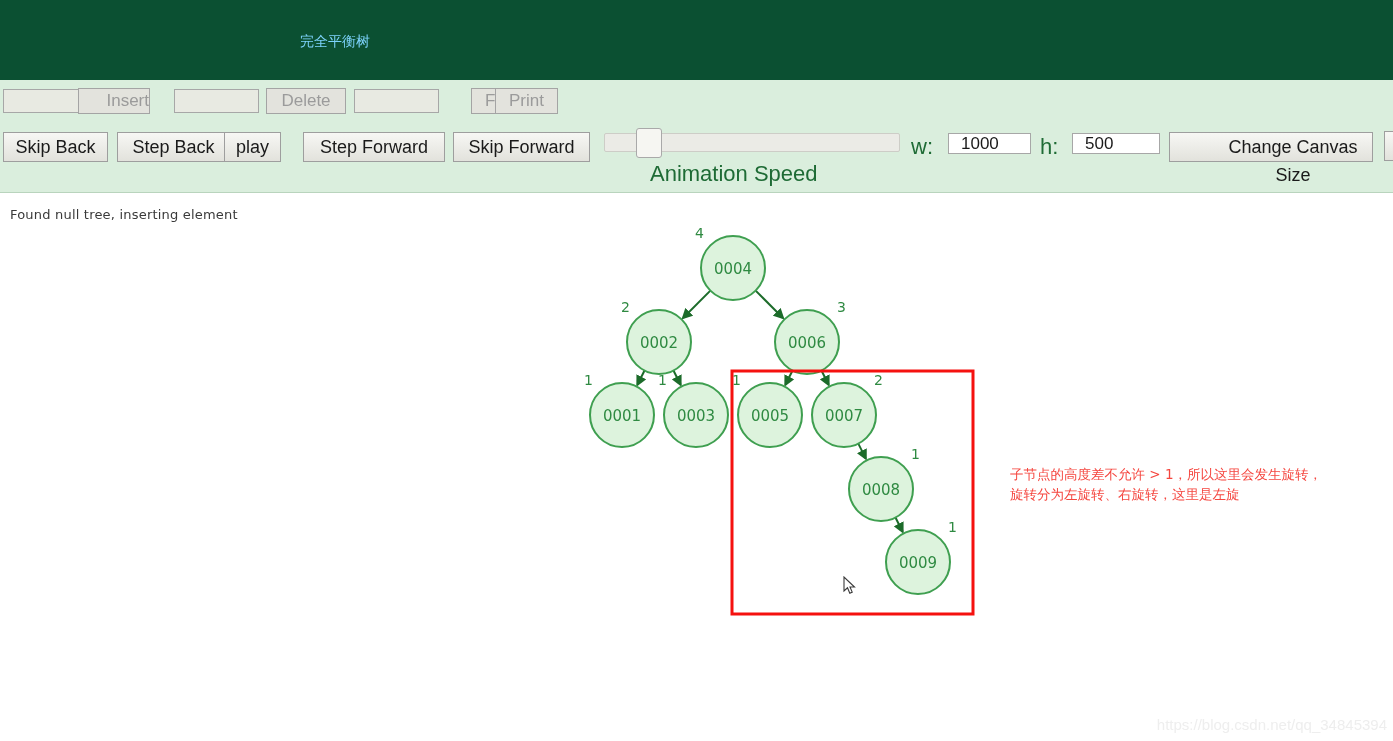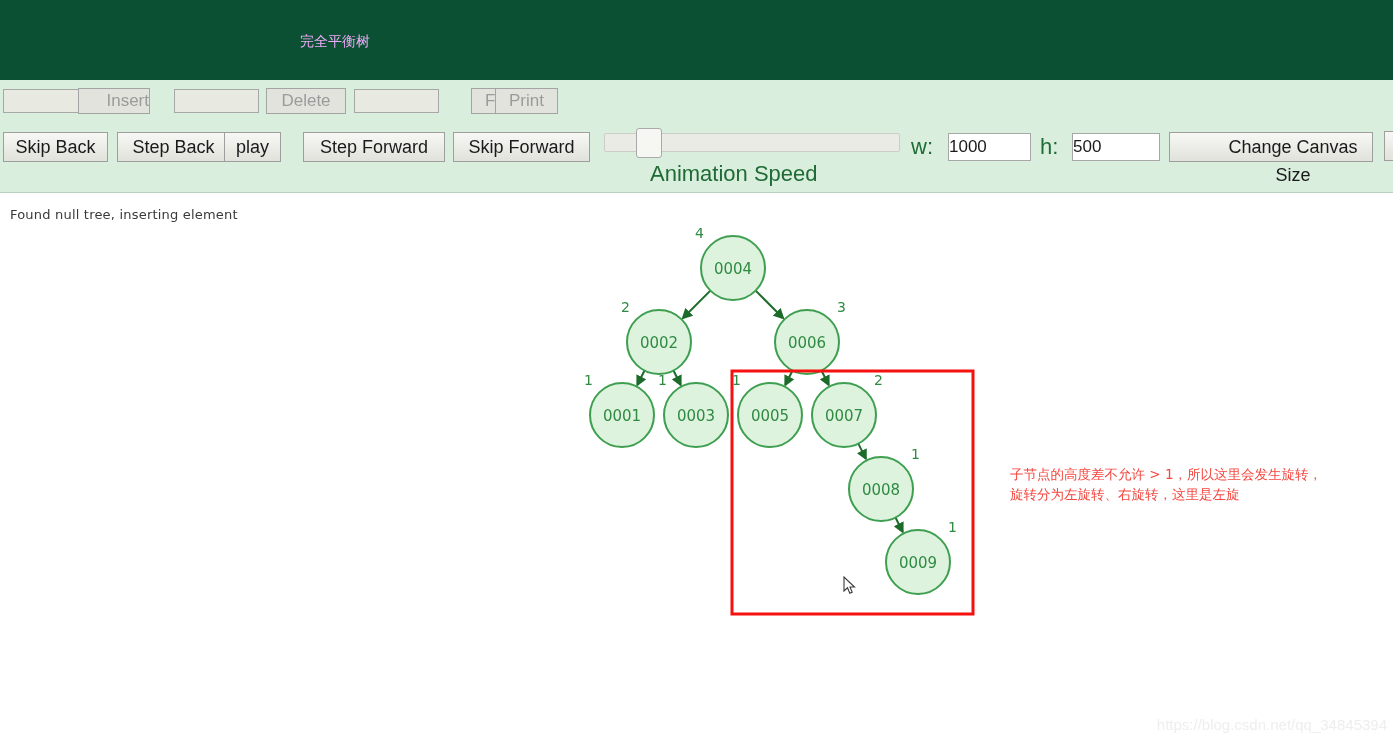--- a/index.html
+++ b/index.html
@@ -33,21 +33,21 @@
     font-weight: bold;
     letter-spacing: 2px;
     color: #fcc227;
     font-family: "DejaVu Sans", sans-serif;
   }
   #subtitle {
     position: absolute;
     left: 300px;
     top: 33px;
     font-size: 14px;
-    color: #f0abfc;
+    color: #7dd3fc;
     font-family: "DejaVu Sans", sans-serif;
   }
 
   
   #controls {
     position: absolute;
     left: 0; top: 80px;
     width: 1393px;
     height: 113px;
     background: #daeedd;
@@ -119,27 +119,27 @@
     font-family: "Liberation Sans", sans-serif;
   }
   .wh-label {
     position: absolute;
     font-size: 22px;
     color: #1e6b35;
     font-family: "Liberation Sans", sans-serif;
   }
   .wh-input {
     position: absolute;
-    height: 28px;
+    height: 21px;
     background: #ffffff;
     border: 1px solid #a7a7a7;
     box-sizing: border-box;
     font-size: 17px;
     color: #1a1a1a;
-    padding-left: 0;
+    padding-left: 12px;
     outline: none;
   }
   #edge-button {
     position: absolute;
     left: 1384px; top: 131px;
     width: 30px; height: 30px;
     background: linear-gradient(#f7f7f4, #e2e2dc);
     border: 1px solid #9e9e9e;
     box-sizing: border-box;
   }

